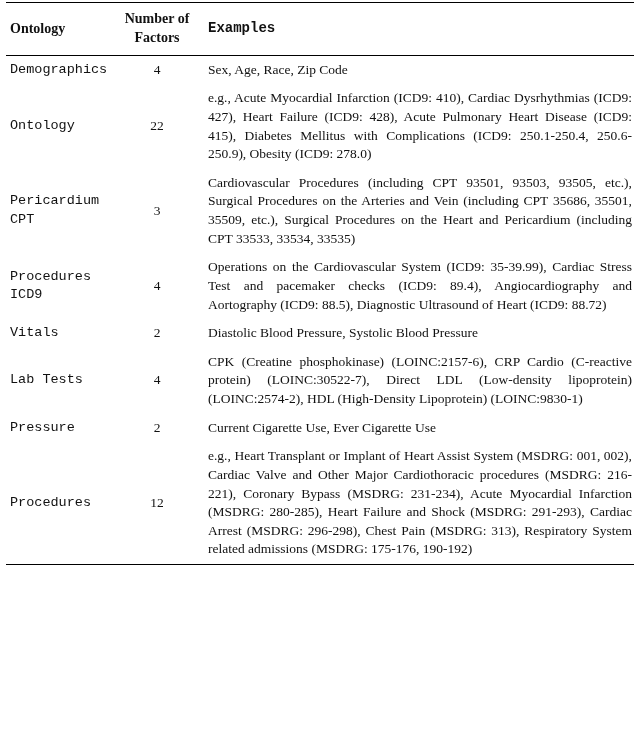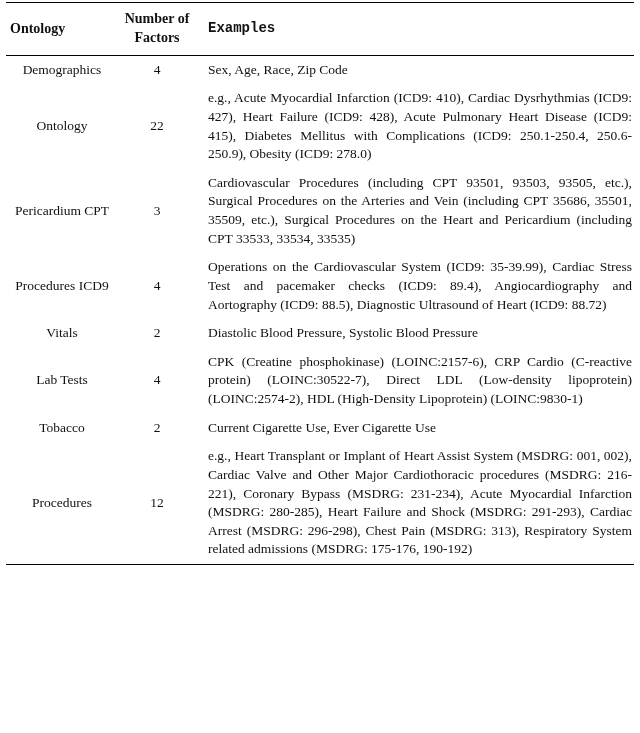--- a/index.html
+++ b/index.html
@@ -39,21 +39,22 @@
   }
   th.h-ontology { text-align: left; padding-left: 4px; }
   th.h-factors  { }
   th.h-examples { text-align: left; padding-left: 12px; font-family: Liberation Mono, monospace; }
 
   tbody td {
     vertical-align: middle;
     padding: 5px 4px;
   }
   td.cell-ontology {
-    text-align: center;
+    text-align: left;
+    font-family: Liberation Mono, monospace;
   }
   td.cell-factors {
     text-align: center;
   }
   td.cell-examples {
     text-align: justify;
     text-justify: inter-word;
     padding-left: 12px;
     padding-right: 2px;
     hyphens: auto;
@@ -102,21 +103,21 @@
         <td class="cell-ontology">Vitals</td>
         <td class="cell-factors">2</td>
         <td class="cell-examples">Diastolic Blood Pressure, Systolic Blood Pressure</td>
       </tr>
       <tr>
         <td class="cell-ontology">Lab Tests</td>
         <td class="cell-factors">4</td>
         <td class="cell-examples">CPK (Creatine phosphokinase) (LOINC:2157-6), CRP Cardio (C-reactive protein) (LOINC:30522-7), Direct LDL (Low-density lipoprotein) (LOINC:2574-2), HDL (High-Density Lipoprotein) (LOINC:9830-1)</td>
       </tr>
       <tr>
-        <td class="cell-ontology">Tobacco</td>
+        <td class="cell-ontology">Pressure</td>
         <td class="cell-factors">2</td>
         <td class="cell-examples">Current Cigarette Use, Ever Cigarette Use</td>
       </tr>
       <tr>
         <td class="cell-ontology">Procedures</td>
         <td class="cell-factors">12</td>
         <td class="cell-examples">e.g., Heart Transplant or Implant of Heart Assist System (MSDRG: 001, 002), Cardiac Valve and Other Major Cardiothoracic procedures (MSDRG: 216-221), Coronary Bypass (MSDRG: 231-234), Acute Myocardial Infarction (MSDRG: 280-285), Heart Failure and Shock (MSDRG: 291-293), Cardiac Arrest (MSDRG: 296-298), Chest Pain (MSDRG: 313), Respiratory System related admissions (MSDRG: 175-176, 190-192)</td>
       </tr>
     </tbody>
   </table>

